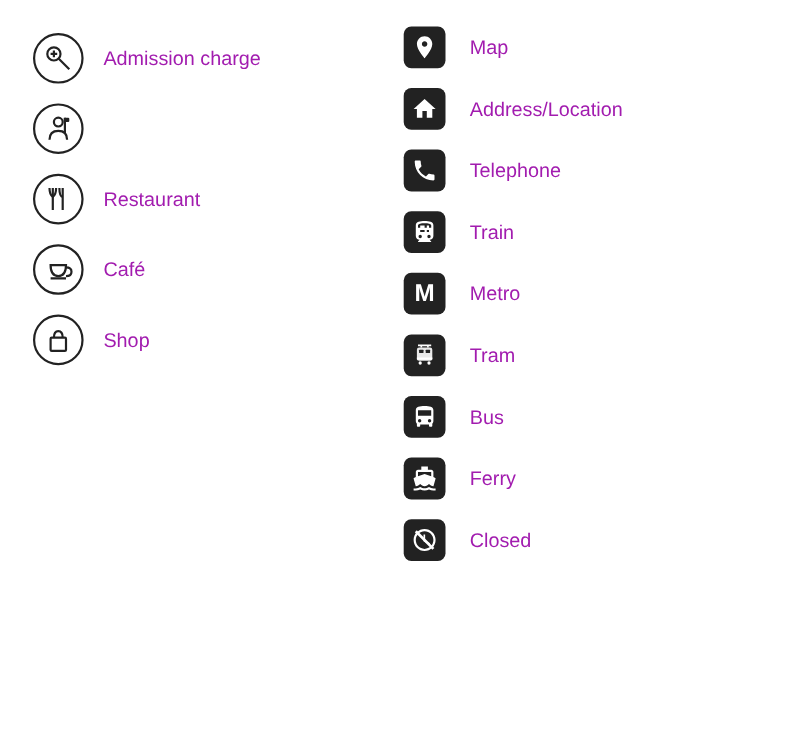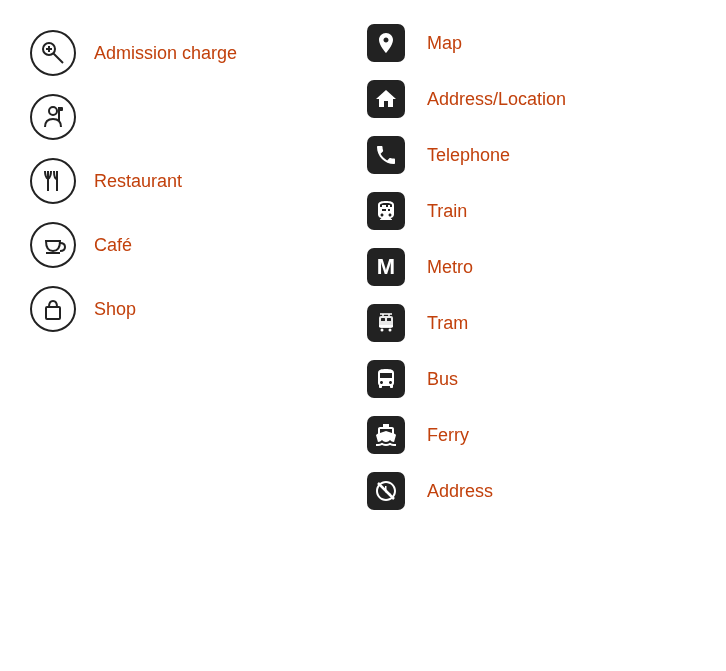--- a/index.html
+++ b/index.html
@@ -58,21 +58,21 @@
       background: #222;
       display: flex;
       align-items: center;
       justify-content: center;
       color: #fff;
       font-size: 20px;
       font-weight: bold;
     }
     .label-text {
       font-size: 18px;
-      color: #c2410c;
+      color: #a21caf;
       font-weight: 400;
       text-align: right;
     }
 
     
     .icon-svg {
       width: 28px;
       height: 28px;
     }
   </style>
@@ -253,17 +253,17 @@
 
     <div class="legend-item">
       <div class="icon-box">
         <div class="icon-square">
           <svg width="24" height="24" viewBox="0 0 24 24" fill="white">
             <path d="M11.99 2C6.47 2 2 6.48 2 12s4.47 10 9.99 10C17.52 22 22 17.52 22 12S17.52 2 11.99 2zM12 20c-4.42 0-8-3.58-8-8s3.58-8 8-8 8 3.58 8 8-3.58 8-8 8zm.5-13H11v6l5.25 3.15.75-1.23-4.5-2.67V7z"></path>
             <line x1="4" y1="4" x2="20" y2="20" stroke="white" stroke-width="2.5"></line>
           </svg>
         </div>
       </div>
-      <span class="label-text">Address</span>
+      <span class="label-text">Closed</span>
     </div>
 
   </div>
 </div>
 
 </body></html>

